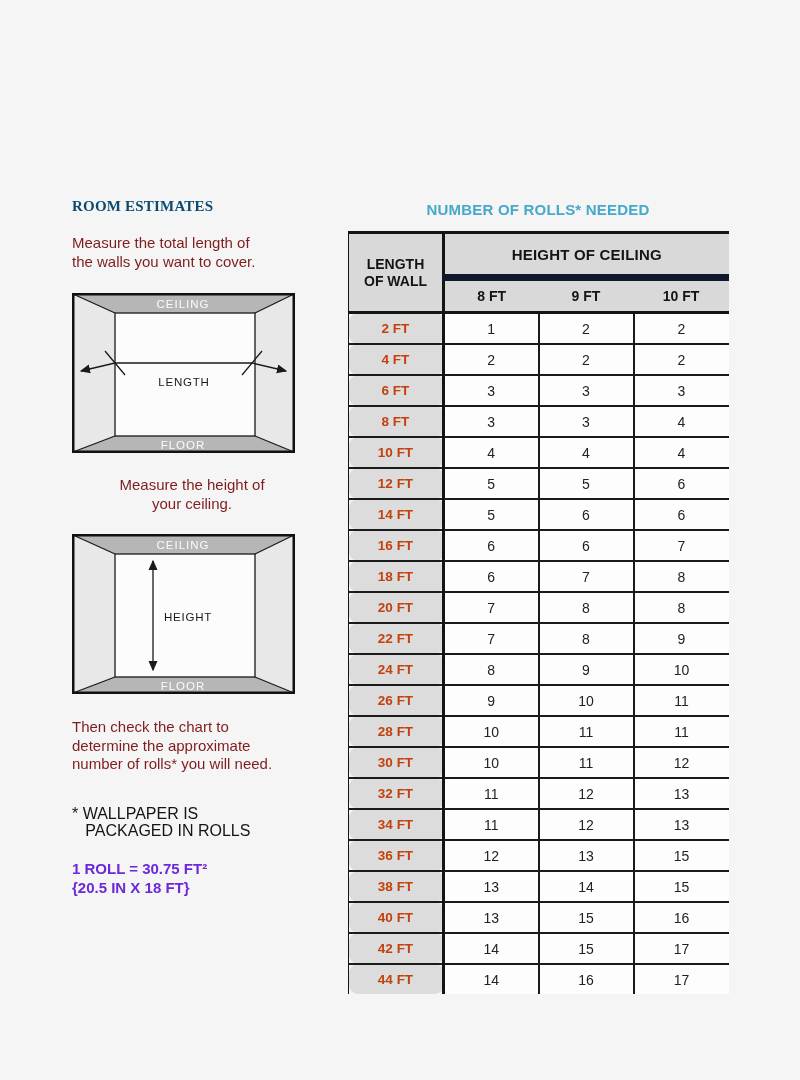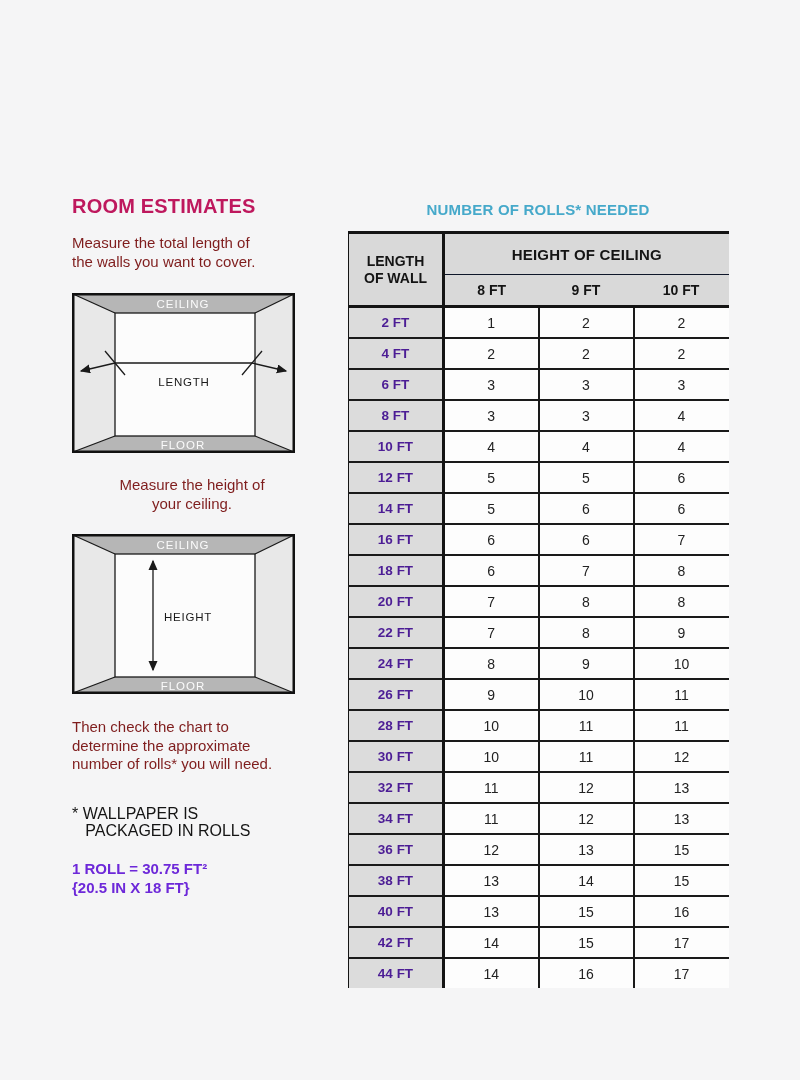--- a/index.html
+++ b/index.html
@@ -9,22 +9,22 @@
     font-family: "Liberation Sans", "DejaVu Sans", sans-serif;
     color: #1d1d1d;
     position: relative;
     overflow: hidden;
   }
   .left-column { position: absolute; left: 72px; top: 196px; width: 240px; }
   .right-column { position: absolute; left: 348px; top: 200px; width: 380px; }
 
   .section-heading {
     margin: 0 0 18px 0;
-    font-size: 20px; line-height: 20px; font-weight: bold;
-    color: #be185d; letter-spacing: 0.2px;
+    font-size: 15px; line-height: 20px; font-weight: bold;
+    color: #0c4a6e; letter-spacing: 0.2px; font-family: Liberation Serif, serif;
   }
   .table-title {
     margin: 0 0 11px 0;
     font-size: 15px; line-height: 20px; font-weight: bold;
     color: #46a9ca; letter-spacing: 0.2px; text-align: center;
   }
   .body-text {
     margin: 0; font-size: 15px; line-height: 18.5px;
     white-space: pre-line; color: #7f1d1d;
   }
@@ -48,30 +48,30 @@
   .rolls-table col { width: 95px; }
   .rolls-table th, .rolls-table td { padding: 0; text-align: center; vertical-align: middle; }
   th.wall-length-header {
     background: #d9d9d9; font-size: 14px; line-height: 17px; font-weight: bold;
     white-space: pre-line;
     border-left: 1px solid #141414; border-right: 3px solid #141414;
     border-bottom: 3px solid #141414; color: #141414;
   }
   th.ceiling-group-header {
     background: #d9d9d9; height: 40px; font-size: 15px; font-weight: bold;
-    border-bottom: 1px solid #0f172a; letter-spacing: 0.2px; color: #141414;
+    border-bottom: 7px solid #0f172a; letter-spacing: 0.2px; color: #141414;
   }
   th.ceiling-height-header {
     background: #d9d9d9; height: 30px; font-size: 14px; font-weight: bold;
     border-bottom: 3px solid #141414; color: #141414;
   }
   .rolls-table tbody th {
     background: #dcdcdc; height: 29px; font-size: 13.5px; font-weight: bold;
     border-left: 1px solid #141414; border-right: 3px solid #141414;
-    border-bottom: 2px solid #1a1a1a; color: #4c1d95;
+    border-bottom: 2px solid #1a1a1a; color: #c2410c; border-radius: 9px;
   }
   .rolls-table tbody td {
     background: #fdfdfd; height: 29px; font-size: 14px; font-weight: normal;
     border-bottom: 2px solid #1a1a1a; color: #222;
   }
   .rolls-table tbody td + td { border-left: 2px solid #1a1a1a; }
   .rolls-table tbody tr:last-child th,
   .rolls-table tbody tr:last-child td { border-bottom: none; }
 
   .diagram-wall-text {

